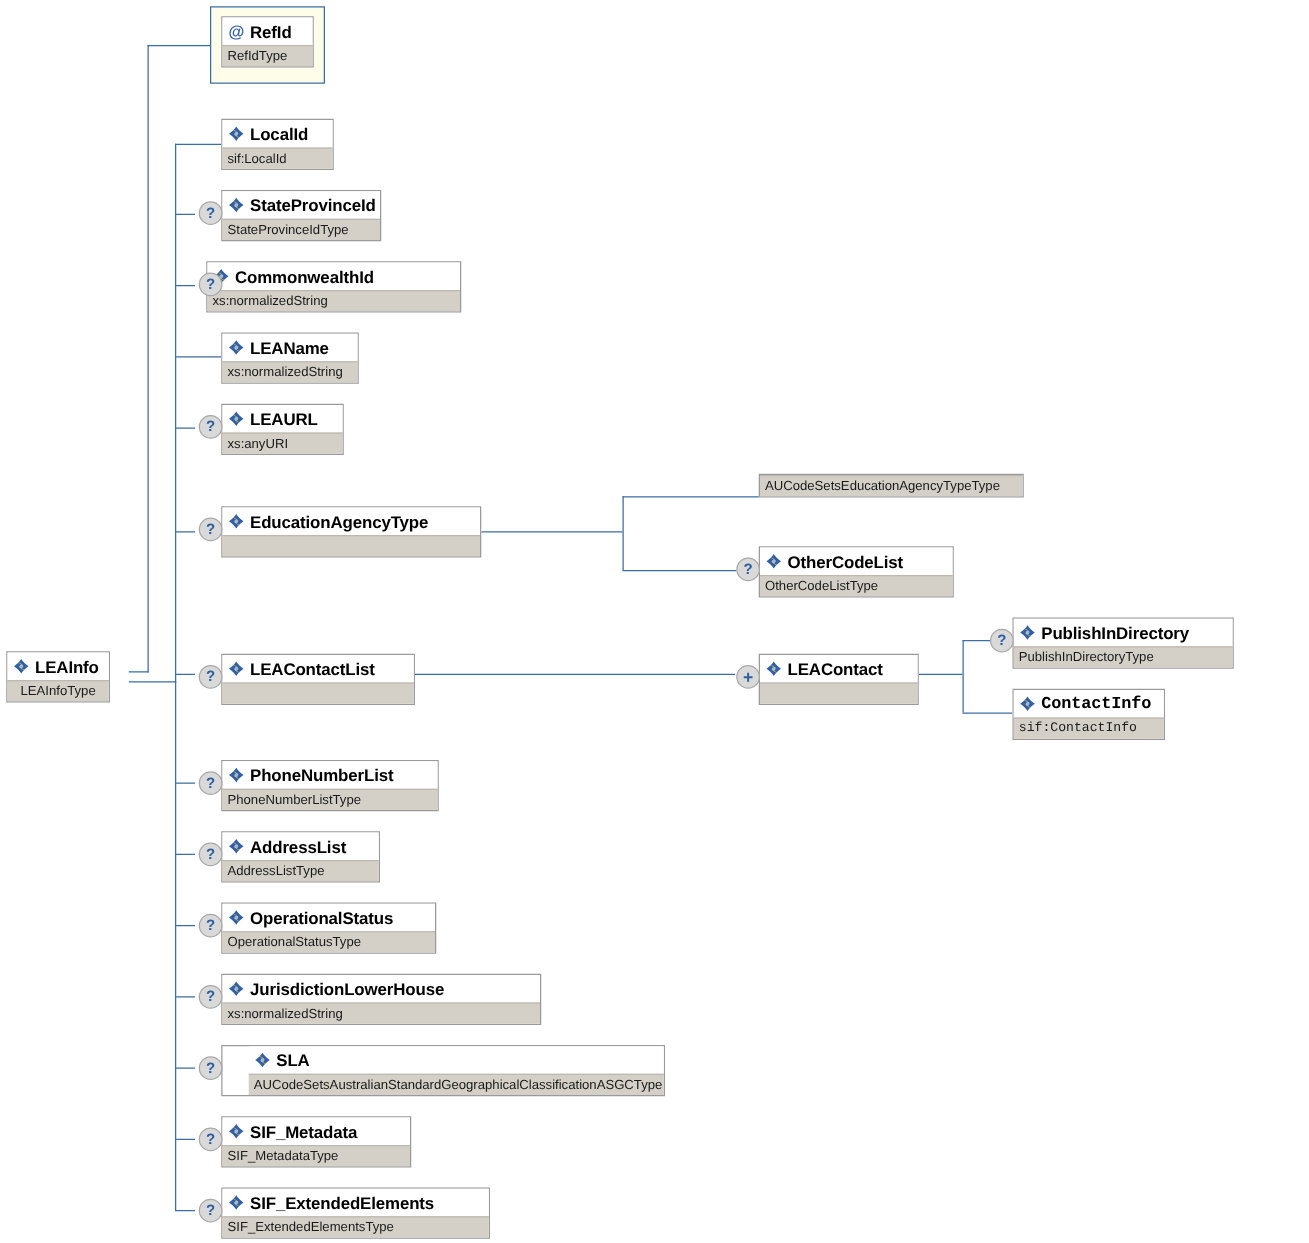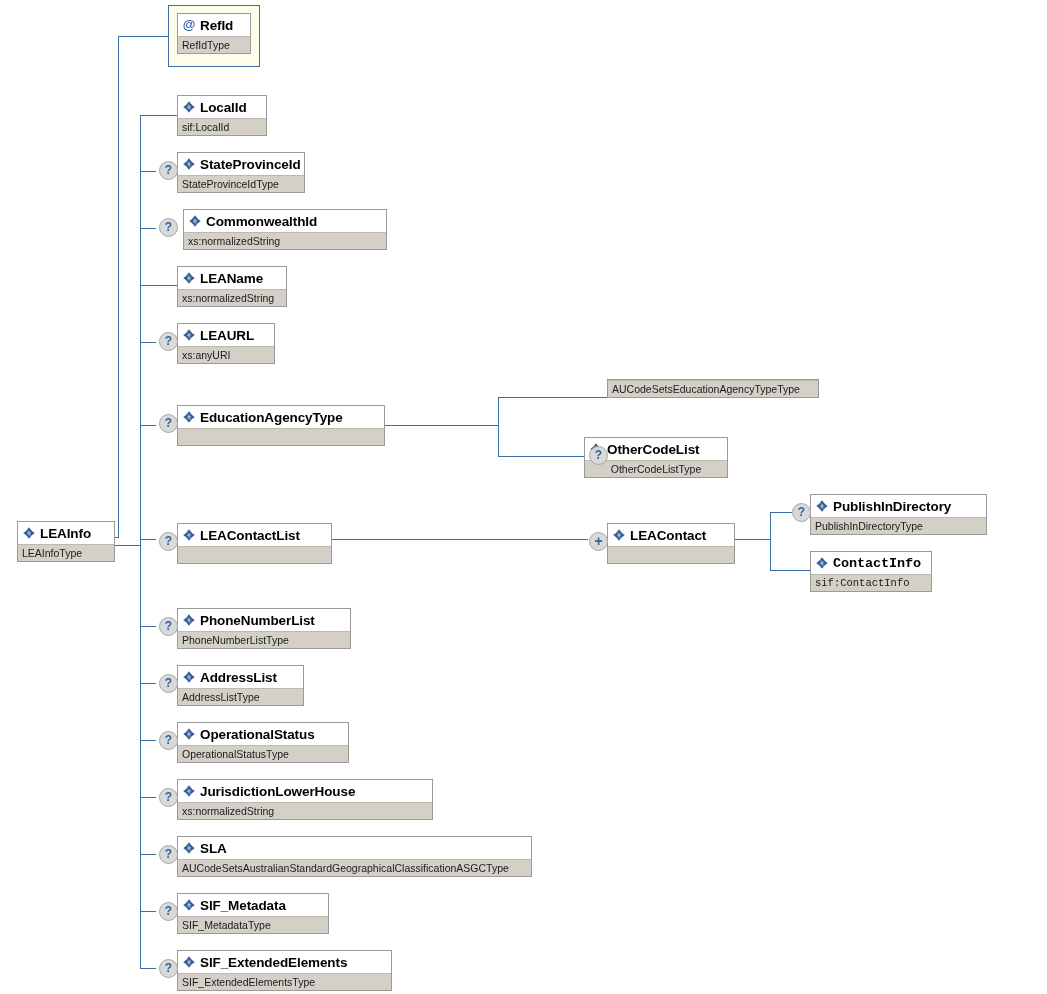--- a/index.html
+++ b/index.html
@@ -80,21 +80,21 @@
       <div class="ln v" style="left: 498px; top: 397px; height: 59px;"></div>
       <div class="ln h" style="left: 498px; top: 397px; width: 109px;"></div>
       <div class="ln h" style="left: 498px; top: 456px; width: 91px;"></div>
       <div class="ln h" style="left: 332px; top: 539px; width: 256px;"></div>
       <div class="ln h" style="left: 735px; top: 539px; width: 35px;"></div>
       <div class="ln v" style="left: 770px; top: 512px; height: 58px;"></div>
       <div class="ln h" style="left: 770px; top: 512px; width: 22px;"></div>
       <div class="ln h" style="left: 770px; top: 570px; width: 40px;"></div>
     </div>
   <div id="nodes">
-      <div class="node" style="left: 17px; top: 521px; width: 98px;">
+      <div class="node" style="left: 5px; top: 521px; width: 83px; text-align: center;">
         <div class="name">
           <span class="ico">
             <svg width="14" height="14" viewBox="0 0 14 14">
               <path d="M7 1.2 C8.2 3.2 10.8 5.8 12.8 7 C10.8 8.2 8.2 10.8 7 12.8 C5.8 10.8 3.2 8.2 1.2 7 C3.2 5.8 5.8 3.2 7 1.2 Z" fill="#2f5fa8"></path>
               <path d="M7 2.6 C7.9 4.3 9.7 6.1 11.4 7 C9.7 6.1 7.9 4.3 7 2.6 Z" fill="#1d4480"></path>
               <path d="M3.4 3.4 C5.6 3.9 8.0 5.4 9.4 7.2 C7.6 5.9 5.2 4.3 3.4 3.4 Z" fill="#f5c518"></path>
               <path d="M10.6 10.6 C8.4 10.1 6.0 8.6 4.6 6.8 C6.4 8.1 8.8 9.7 10.6 10.6 Z" fill="#f5c518"></path>
               <circle cx="7" cy="7" r="1.5" fill="#ffffff" opacity=".55"></circle>
             </svg>
           </span>
@@ -138,21 +138,21 @@
               <path d="M3.4 3.4 C5.6 3.9 8.0 5.4 9.4 7.2 C7.6 5.9 5.2 4.3 3.4 3.4 Z" fill="#f5c518"></path>
               <path d="M10.6 10.6 C8.4 10.1 6.0 8.6 4.6 6.8 C6.4 8.1 8.8 9.7 10.6 10.6 Z" fill="#f5c518"></path>
               <circle cx="7" cy="7" r="1.5" fill="#ffffff" opacity=".55"></circle>
             </svg>
           </span>
           <span>StateProvinceId</span>
         </div>
         <div class="type">StateProvinceIdType</div>
       </div>
       <div class="opt" style="left: 159px; top: 161px;">?</div>
-      <div class="node" style="left: 183px; top: 209px; width: 204px;">
+      <div class="node" style="left: 165px; top: 209px; width: 204px;">
         <div class="name">
           <span class="ico">
             <svg width="14" height="14" viewBox="0 0 14 14">
               <path d="M7 1.2 C8.2 3.2 10.8 5.8 12.8 7 C10.8 8.2 8.2 10.8 7 12.8 C5.8 10.8 3.2 8.2 1.2 7 C3.2 5.8 5.8 3.2 7 1.2 Z" fill="#2f5fa8"></path>
               <path d="M7 2.6 C7.9 4.3 9.7 6.1 11.4 7 C9.7 6.1 7.9 4.3 7 2.6 Z" fill="#1d4480"></path>
               <path d="M3.4 3.4 C5.6 3.9 8.0 5.4 9.4 7.2 C7.6 5.9 5.2 4.3 3.4 3.4 Z" fill="#f5c518"></path>
               <path d="M10.6 10.6 C8.4 10.1 6.0 8.6 4.6 6.8 C6.4 8.1 8.8 9.7 10.6 10.6 Z" fill="#f5c518"></path>
               <circle cx="7" cy="7" r="1.5" fill="#ffffff" opacity=".55"></circle>
             </svg>
           </span>
@@ -204,21 +204,21 @@
             </svg>
           </span>
           <span>EducationAgencyType</span>
         </div>
         <div class="type empty"></div>
       </div>
       <div class="opt" style="left: 159px; top: 414px;">?</div>
       <div class="node" style="left: 607px; top: 379px; width: 212px;">
         <div class="type">AUCodeSetsEducationAgencyTypeType</div>
       </div>
-      <div class="node" style="left: 584px; top: 437px; width: 144px; text-align: center;">
+      <div class="node" style="left: 607px; top: 437px; width: 156px;">
         <div class="name">
           <span class="ico">
             <svg width="14" height="14" viewBox="0 0 14 14">
               <path d="M7 1.2 C8.2 3.2 10.8 5.8 12.8 7 C10.8 8.2 8.2 10.8 7 12.8 C5.8 10.8 3.2 8.2 1.2 7 C3.2 5.8 5.8 3.2 7 1.2 Z" fill="#2f5fa8"></path>
               <path d="M7 2.6 C7.9 4.3 9.7 6.1 11.4 7 C9.7 6.1 7.9 4.3 7 2.6 Z" fill="#1d4480"></path>
               <path d="M3.4 3.4 C5.6 3.9 8.0 5.4 9.4 7.2 C7.6 5.9 5.2 4.3 3.4 3.4 Z" fill="#f5c518"></path>
               <path d="M10.6 10.6 C8.4 10.1 6.0 8.6 4.6 6.8 C6.4 8.1 8.8 9.7 10.6 10.6 Z" fill="#f5c518"></path>
               <circle cx="7" cy="7" r="1.5" fill="#ffffff" opacity=".55"></circle>
             </svg>
           </span>
@@ -347,21 +347,21 @@
               <path d="M3.4 3.4 C5.6 3.9 8.0 5.4 9.4 7.2 C7.6 5.9 5.2 4.3 3.4 3.4 Z" fill="#f5c518"></path>
               <path d="M10.6 10.6 C8.4 10.1 6.0 8.6 4.6 6.8 C6.4 8.1 8.8 9.7 10.6 10.6 Z" fill="#f5c518"></path>
               <circle cx="7" cy="7" r="1.5" fill="#ffffff" opacity=".55"></circle>
             </svg>
           </span>
           <span>JurisdictionLowerHouse</span>
         </div>
         <div class="type">xs:normalizedString</div>
       </div>
       <div class="opt" style="left: 159px; top: 788px;">?</div>
-      <div class="node" style="left: 177px; top: 836px; width: 355px;">
+      <div class="node" style="left: 177px; top: 836px; width: 355px; padding-left: 21px;">
         <div class="name">
           <span class="ico">
             <svg width="14" height="14" viewBox="0 0 14 14">
               <path d="M7 1.2 C8.2 3.2 10.8 5.8 12.8 7 C10.8 8.2 8.2 10.8 7 12.8 C5.8 10.8 3.2 8.2 1.2 7 C3.2 5.8 5.8 3.2 7 1.2 Z" fill="#2f5fa8"></path>
               <path d="M7 2.6 C7.9 4.3 9.7 6.1 11.4 7 C9.7 6.1 7.9 4.3 7 2.6 Z" fill="#1d4480"></path>
               <path d="M3.4 3.4 C5.6 3.9 8.0 5.4 9.4 7.2 C7.6 5.9 5.2 4.3 3.4 3.4 Z" fill="#f5c518"></path>
               <path d="M10.6 10.6 C8.4 10.1 6.0 8.6 4.6 6.8 C6.4 8.1 8.8 9.7 10.6 10.6 Z" fill="#f5c518"></path>
               <circle cx="7" cy="7" r="1.5" fill="#ffffff" opacity=".55"></circle>
             </svg>
           </span>

